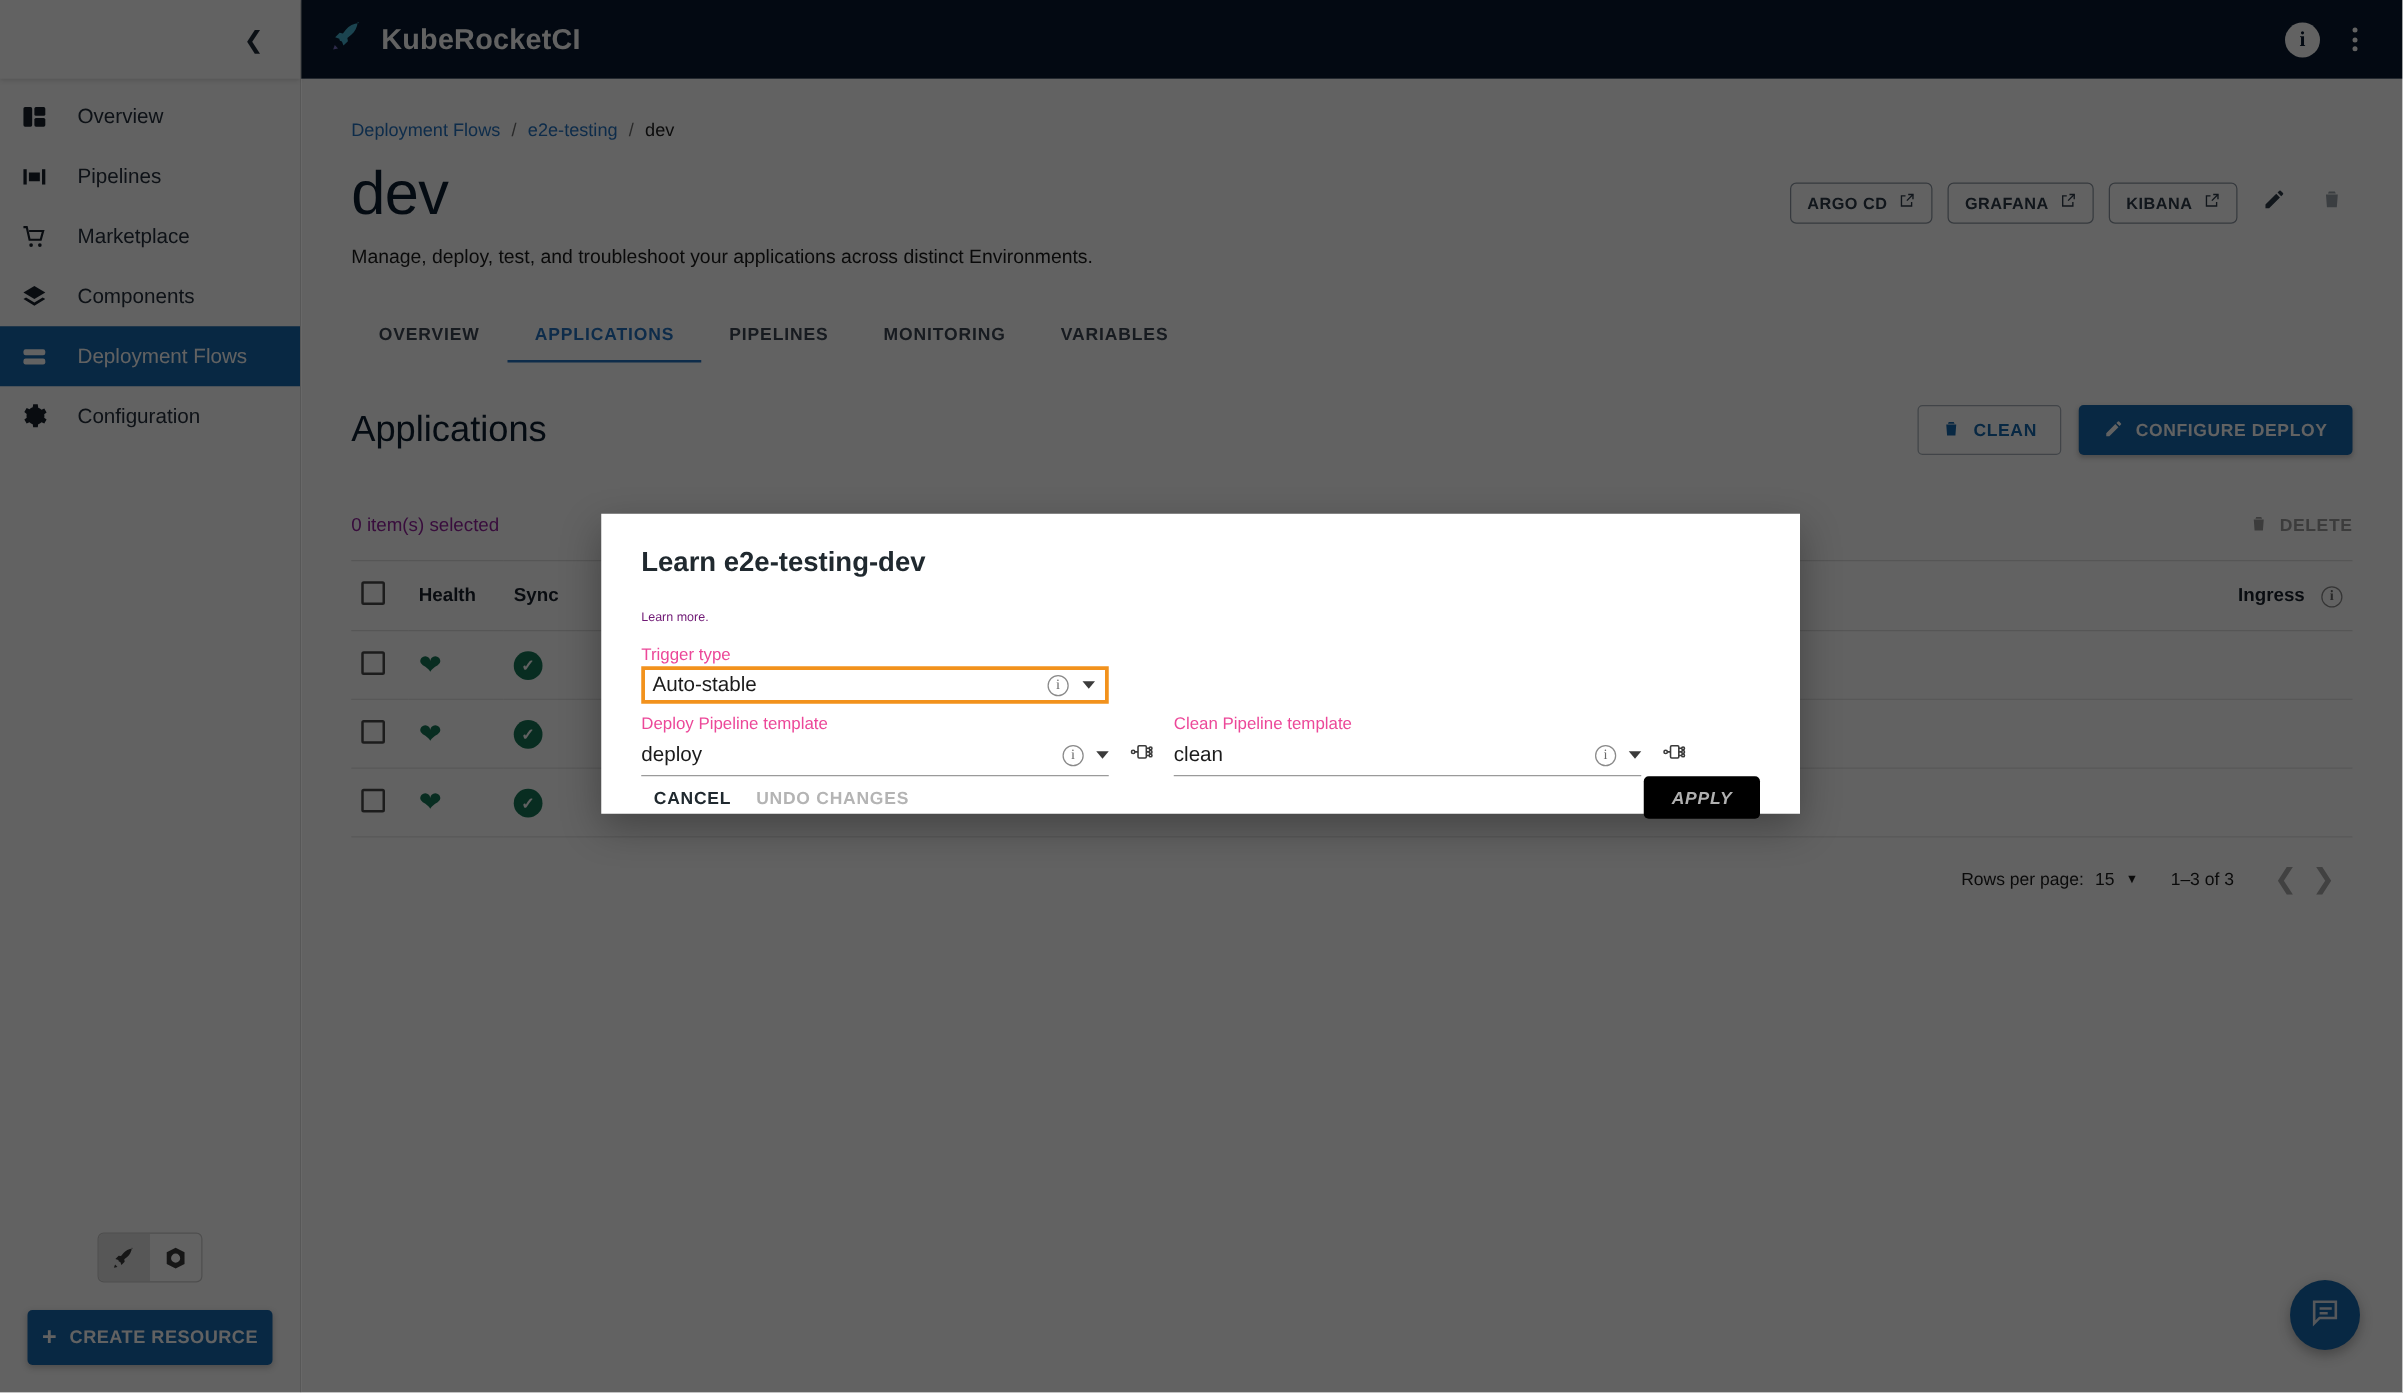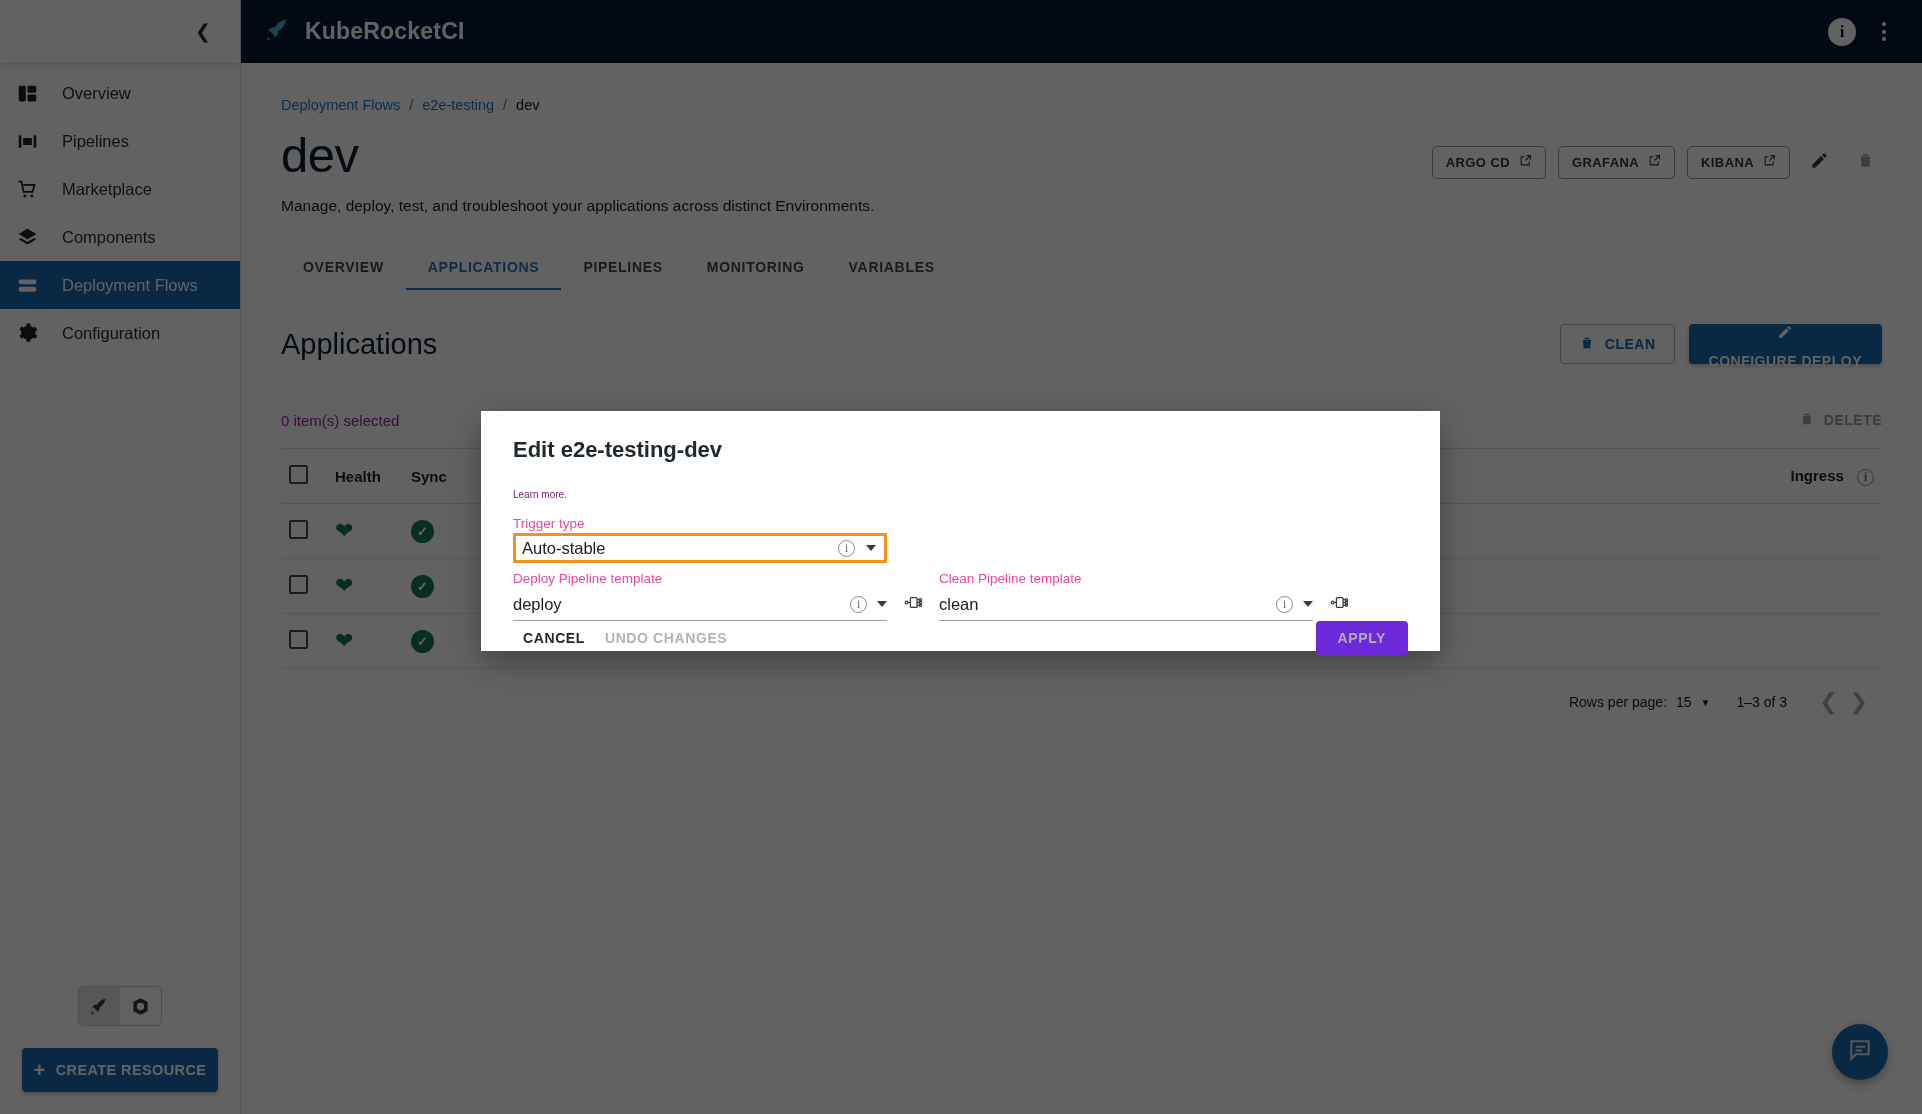--- a/index.html
+++ b/index.html
@@ -116,21 +116,21 @@
   h2.section-title { font-size: 29px; font-weight: 400; color: #0b1d33; }
   .section-actions { margin-left: auto; display: flex; gap: 14px; }
   .btn-outline {
     border: 1px solid #a8b3bf; border-radius: 4px; height: 40px; padding: 0 18px;
     display: flex; align-items: center; gap: 10px; color: #0b6bbd; font-size: 14px;
     font-weight: 600; letter-spacing: .5px; cursor: pointer; background: transparent;
   }
   .btn-filled {
     background: #0b6bbd; color: #fff; border-radius: 4px; height: 40px; padding: 0 20px;
     display: flex; align-items: center; gap: 10px; font-size: 14px; font-weight: 600;
-    letter-spacing: .5px; cursor: pointer; box-shadow: 0 2px 4px rgba(0,0,0,.22); flex-direction: column;
+    letter-spacing: .5px; cursor: pointer; box-shadow: 0 2px 4px rgba(0,0,0,.22);
   }
 
   .sel-bar { display: flex; align-items: center; margin-top: 36px; height: 40px; }
   .sel-bar .cnt { font-size: 15px; color: #a21caf; }
   .sel-bar .del {
     margin-left: auto; display: flex; align-items: center; gap: 9px;
     color: #9d9d9d; font-size: 14px; font-weight: 600; letter-spacing: .5px; cursor: pointer;
   }
 
   table.apps { width: 100%; border-collapse: collapse; margin-top: 8px; }
@@ -205,22 +205,22 @@
   .tree-btn { width: 44px; height: 34px; display: flex; align-items: center; justify-content: center;
     cursor: pointer; margin: 0 4px; }
 
   .modal-foot { display: flex; align-items: center; margin-top: auto; padding-bottom: 20px; }
   .btn-text {
     font-size: 14px; font-weight: 700; letter-spacing: .6px; color: #20292f;
     cursor: pointer; padding: 8px 10px;
   }
   .btn-text.dis { color: #b4b4b4; font-weight: 600; cursor: default; }
   .btn-apply {
-    margin-left: auto; background: #6d28d9; color: #b0b0b0; font-size: 14px; font-weight: 700;
-    letter-spacing: .6px; padding: 9px 22px; border-radius: 4px; cursor: default;
+    margin-left: auto; background: #000000; color: #b0b0b0; font-size: 14px; font-weight: 700;
+    letter-spacing: .6px; padding: 9px 22px; border-radius: 4px; cursor: default; font-style: italic;
   }
 </style>
 </head>
 <body>
 
 <div id="root">
 
   <div class="dim" style="position:absolute;inset:0;">
 
     <div id="sidebar">
@@ -550,21 +550,21 @@
               <path d="M8 9h9M8 12.5h6"></path>
             </svg>
         </span>
       </div>
     </div>
   </div>
 
   <div id="scrim"></div>
 
   <div id="modal">
-    <div class="modal-title">Edit e2e-testing-dev</div>
+    <div class="modal-title">Learn e2e-testing-dev</div>
     <a class="learn">Learn more.</a>
 
     <div class="trigger-field">
       <div class="field-label">Trigger type</div>
       <div class="trigger-box">
         <span class="val">Auto-stable</span>
         <span class="adorn">
           <span class="info-ring">i</span>
           <span class="dd-caret"></span>
         </span>

